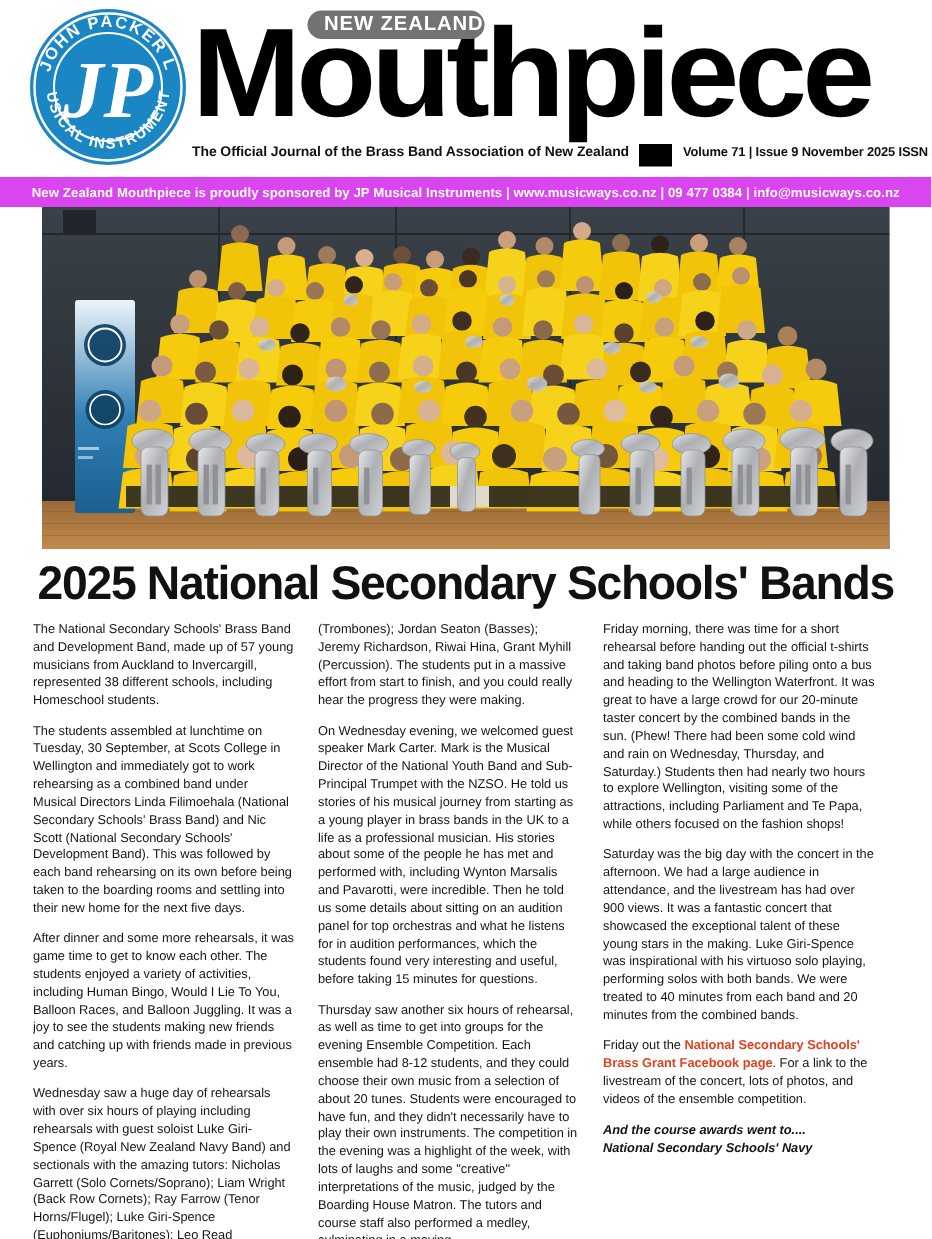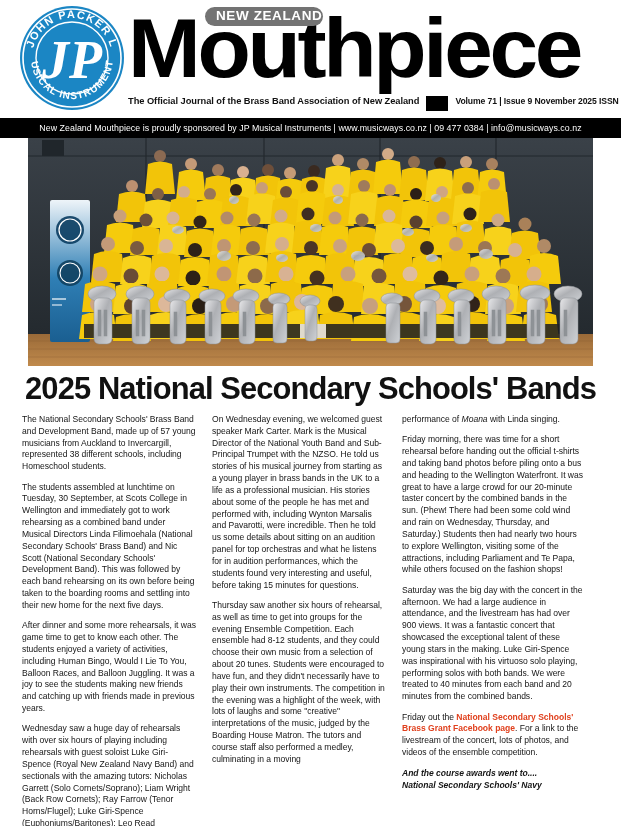--- a/index.html
+++ b/index.html
@@ -96,27 +96,27 @@
     font-size: 8.6px;
     font-weight: bold;
     letter-spacing: -0.1px;
     color: #111;
   }
 
   
   .sponsor-bar {
     width: 621px;
     height: 20px;
-    background: #000000;
+    background: #d946ef;
     color: #ffffff;
     display: flex;
     align-items: center;
     justify-content: center;
     font-size: 8.8px;
-    font-weight: normal;
+    font-weight: bold;
     letter-spacing: 0.05px;
     white-space: nowrap;
   }
 
   
   .photo-wrap {
     position: relative;
     width: 621px;
     height: 228px;
     background: #ffffff;
@@ -749,25 +749,25 @@
 <div class="columns">
 
   <div class="col">
     <p>The National Secondary Schools' Brass Band and Development Band, made up of 57 young musicians from Auckland to Invercargill, represented 38 different schools, including Homeschool students.</p>
     <p>The students assembled at lunchtime on Tuesday, 30 September, at Scots College in Wellington and immediately got to work rehearsing as a combined band under Musical Directors Linda Filimoehala (National Secondary Schools' Brass Band) and Nic Scott (National Secondary Schools' Development Band). This was followed by each band rehearsing on its own before being taken to the boarding rooms and settling into their new home for the next five days.</p>
     <p>After dinner and some more rehearsals, it was game time to get to know each other. The students enjoyed a variety of activities, including Human Bingo, Would I Lie To You, Balloon Races, and Balloon Juggling. It was a joy to see the students making new friends and catching up with friends made in previous years.</p>
     <p>Wednesday saw a huge day of rehearsals with over six hours of playing including rehearsals with guest soloist Luke Giri-Spence (Royal New Zealand Navy Band) and sectionals with the amazing tutors: Nicholas Garrett (Solo Cornets/Soprano); Liam Wright (Back Row Cornets); Ray Farrow (Tenor Horns/Flugel); Luke Giri-Spence (Euphoniums/Baritones); Leo Read</p>
   </div>
 
   <div class="col">
+    <p>(Trombones); Jordan Seaton (Basses); Jeremy Richardson, Riwai Hina, Grant Myhill (Percussion). The students put in a massive effort from start to finish, and you could really hear the progress they were making.</p>
     <p>On Wednesday evening, we welcomed guest speaker Mark Carter. Mark is the Musical Director of the National Youth Band and Sub-Principal Trumpet with the NZSO. He told us stories of his musical journey from starting as a young player in brass bands in the UK to a life as a professional musician. His stories about some of the people he has met and performed with, including Wynton Marsalis and Pavarotti, were incredible. Then he told us some details about sitting on an audition panel for top orchestras and what he listens for in audition performances, which the students found very interesting and useful, before taking 15 minutes for questions.</p>
     <p>Thursday saw another six hours of rehearsal, as well as time to get into groups for the evening Ensemble Competition. Each ensemble had 8-12 students, and they could choose their own music from a selection of about 20 tunes. Students were encouraged to have fun, and they didn't necessarily have to play their own instruments. The competition in the evening was a highlight of the week, with lots of laughs and some "creative" interpretations of the music, judged by the Boarding House Matron. The tutors and course staff also performed a medley, culminating in a moving</p>
   </div>
 
   <div class="col">
-    <p><span>performance of </span><span class="italic">Moana</span><span> with Linda singing.</span></p>
     <p>Friday morning, there was time for a short rehearsal before handing out the official t-shirts and taking band photos before piling onto a bus and heading to the Wellington Waterfront. It was great to have a large crowd for our 20-minute taster concert by the combined bands in the sun. (Phew! There had been some cold wind and rain on Wednesday, Thursday, and Saturday.) Students then had nearly two hours to explore Wellington, visiting some of the attractions, including Parliament and Te Papa, while others focused on the fashion shops!</p>
     <p>Saturday was the big day with the concert in the afternoon. We had a large audience in attendance, and the livestream has had over 900 views. It was a fantastic concert that showcased the exceptional talent of these young stars in the making. Luke Giri-Spence was inspirational with his virtuoso solo playing, performing solos with both bands. We were treated to 40 minutes from each band and 20 minutes from the combined bands.</p>
     <p><span>Friday out the </span><span class="link-red">National Secondary Schools' Brass Grant Facebook page</span><span>. For a link to the livestream of the concert, lots of photos, and videos of the ensemble competition.</span></p>
     <p class="award-block tight"><span>And the course awards went to....</span><br><span>National Secondary Schools' Navy</span></p>
   </div>
 
 </div>
 
 </body></html>

